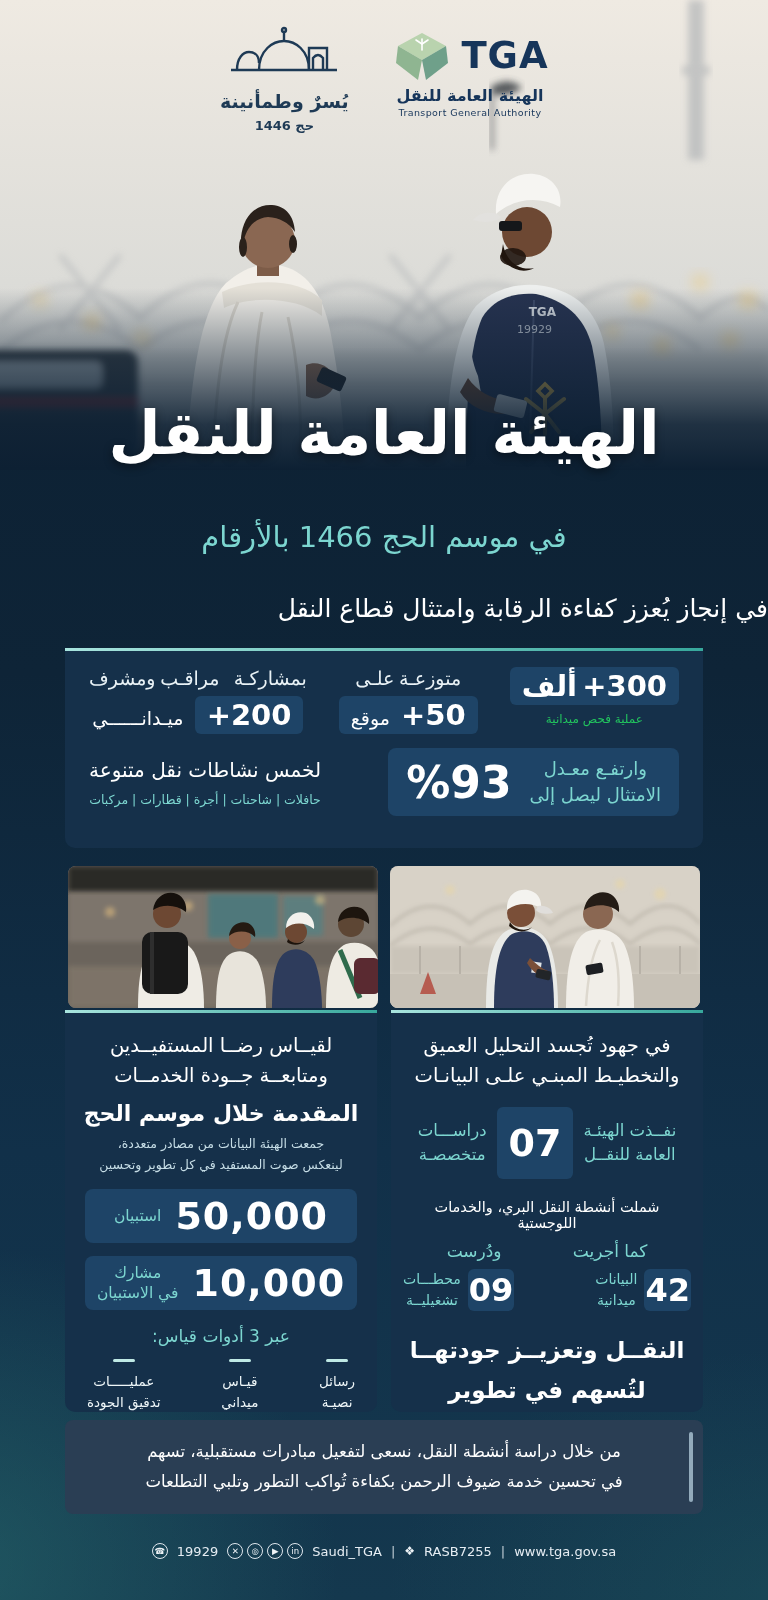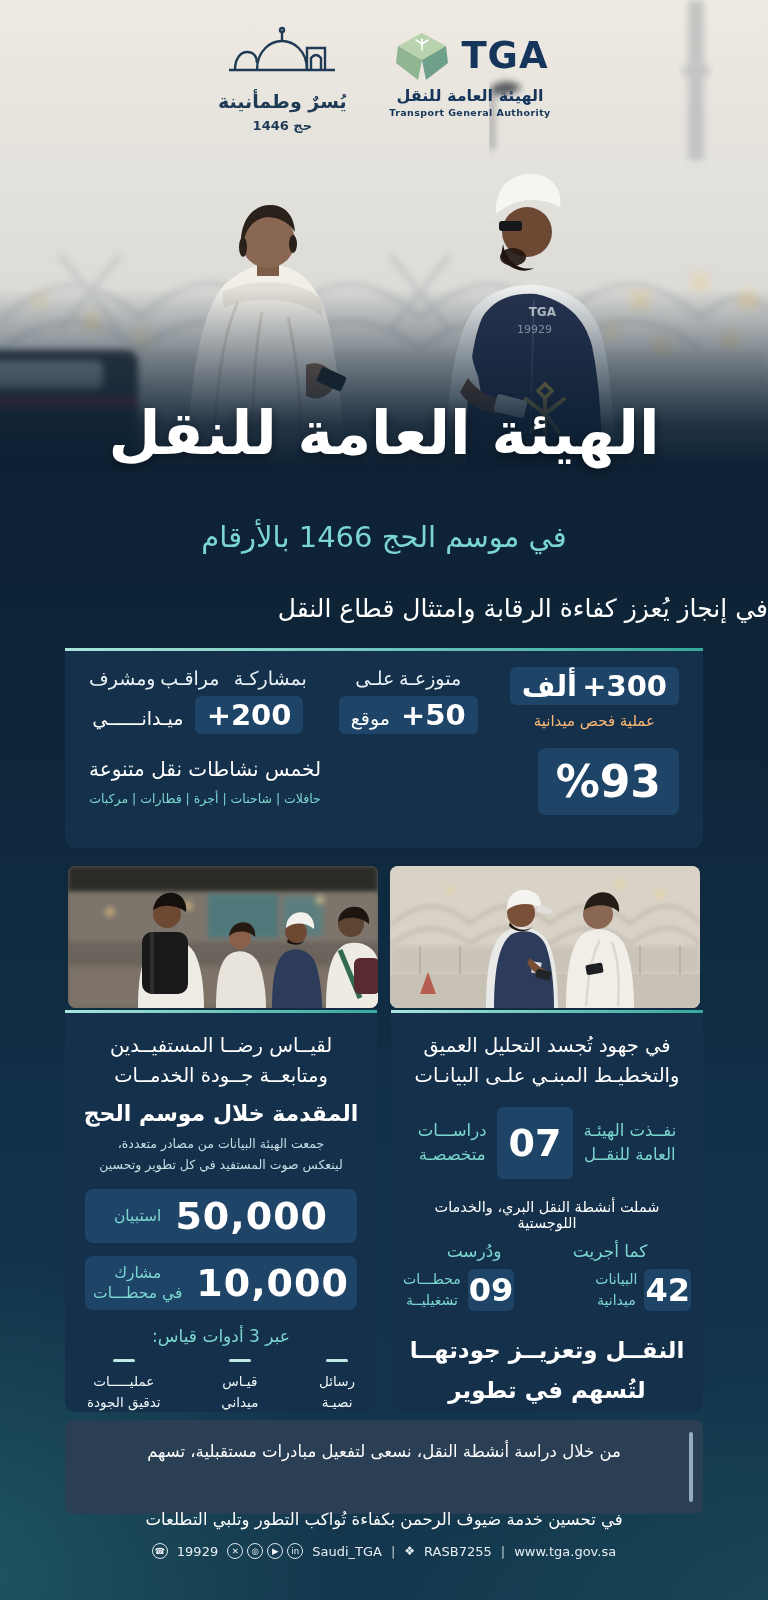--- a/index.html
+++ b/index.html
@@ -14,36 +14,36 @@
   .hero svg{display:block;}
   
   .logos{position:absolute;top:26px;left:0;right:0;display:flex;justify-content:center;align-items:flex-start;gap:42px;direction:ltr;}
   .hajj-logo{display:flex;flex-direction:column;align-items:center;color:#1e3a55;width:130px;}
   .hajj-callig{font-size:19px;font-weight:bold;margin-top:18px;letter-spacing:1px;}
   .hajj-year{font-size:13px;font-weight:bold;margin-top:6px;letter-spacing:2px;}
   .tga-logo{display:flex;flex-direction:column;align-items:center;color:#16355a;}
   .tga-top{display:flex;align-items:center;gap:8px;}
   .tga-acr{font-size:37px;font-weight:bold;letter-spacing:1px;}
   .tga-ar{font-size:16px;font-weight:bold;margin-top:2px;}
-  .tga-en{font-size:9.5px;font-weight:bold;margin-top:2px;letter-spacing:.4px;}
+  .tga-en{font-size:9.5px;font-weight:normal;margin-top:2px;letter-spacing:.4px;}
   
   .main-title{position:absolute;top:398px;left:0;right:0;margin:0;text-align:center;color:#fff;
     font-size:60px;font-weight:bold;text-shadow:0 3px 10px rgba(0,0,0,.45);}
   .subtitle{position:absolute;top:520px;left:0;right:0;text-align:center;color:#7cd6d0;font-size:29px;}
   .section-heading{position:absolute;top:594px;left:0;right:0;text-align:right;color:#fff;font-size:25px;}
   
   .teal-top{border-top:3px solid;border-image:linear-gradient(90deg,#a8e4de,#37a89c) 1;}
   .stats-card{position:absolute;top:648px;right:65px;width:638px;height:200px;background:#15304a;
     border-radius:0 0 10px 10px;box-sizing:border-box;padding:16px 24px 12px;}
   .srow{display:flex;justify-content:space-between;align-items:flex-start;}
   .pill{background:#1e4467;border-radius:6px;padding:2px 12px;display:inline-block;}
   .stat{text-align:center;color:#fff;}
   .stat .val{font-size:29px;font-weight:bold;}
   .stat .intro{font-size:19px;color:#e9f2f6;margin-bottom:6px;font-family:Liberation Serif, serif;}
-  .stat .small-label{font-size:15px;margin-top:7px;color:#fdba74;}
+  .stat .small-label{font-size:12px;margin-top:7px;color:#22c55e;}
   .stat .unit{font-size:19px;color:#fff;margin-right:6px;}
   .srow2{display:flex;justify-content:space-between;align-items:center;margin-top:14px;}
   .compliance{background:#1e4467;border-radius:8px;padding:8px 18px;display:flex;align-items:center;gap:18px;}
   .comp-label span{display:block;color:#7cd6d0;font-size:18px;line-height:1.45;text-align:center;}
   .comp-value{color:#fff;font-size:44px;font-weight:bold;}
   .activities{text-align:center;}
   .activities .a-label{color:#fff;font-size:20px;}
   .activities .a-types{color:#7cd6d0;font-size:12.5px;margin-top:10px;}
   
   .photos-row{position:absolute;top:866px;right:68px;display:flex;gap:12px;}
@@ -71,21 +71,21 @@
   .big-lbl span{display:block;color:#7cd6d0;font-size:15.5px;line-height:1.3;text-align:center;}
   .tools-heading{color:#7cd6d0;font-size:17px;text-align:center;margin-top:16px;}
   .tools-row{display:flex;justify-content:space-between;margin-top:13px;padding:0 10px;}
   .tool{text-align:center;}
   .tool .dash{display:block;width:22px;height:3px;background:#bfe9e5;border-radius:2px;margin:0 auto 9px;}
   .tool span.t{display:block;color:#eef6f8;font-size:13.5px;line-height:1.55;}
   
   .quote-box{position:absolute;top:1420px;right:65px;width:638px;height:94px;background:#2a3e54;border-radius:8px;
     box-sizing:border-box;display:flex;align-items:center;justify-content:center;padding:0 34px;}
   .quote-box p{margin:0;color:#fff;font-size:16.5px;line-height:1.8;text-align:center;}
-  .quote-box p span{display:block;margin-top:38px;}
+  .quote-box p span{display:block;}
   .quote-accent{position:absolute;right:10px;top:12px;bottom:12px;width:4px;background:#93abbc;border-radius:2px;}
   
   .footer{position:absolute;top:1543px;left:0;right:0;display:flex;justify-content:center;align-items:center;gap:9px;
     direction:ltr;color:#e6edf3;font-size:13px;}
   .ficon{width:16px;height:16px;border:1.2px solid #dfe7ee;border-radius:50%;display:inline-flex;align-items:center;
     justify-content:center;font-size:8.5px;line-height:1;color:#eef3f7;box-sizing:border-box;}
   .icon-group{display:inline-flex;gap:4px;}
   .ficon.plain{border:none;width:auto;font-size:12px;}
   .sep{opacity:.8;}
 </style>
@@ -244,20 +244,24 @@
       </div>
       <div class="stat">
         <div class="intro"><span>بمشاركـة</span>&nbsp;&nbsp;
           <span>مراقـب ومشرف</span></div>
         <span class="pill"><span class="val" dir="ltr">+200</span></span>
         <span class="unit">ميـدانــــــي</span>
       </div>
     </div>
     <div class="srow2">
       <div class="compliance">
+        <div class="comp-label">
+          <span>وارتفـع معـدل</span>
+          <span>الامتثال ليصل إلى</span>
+        </div>
         <div class="comp-value" dir="ltr">%93</div>
       </div>
       <div class="activities">
         <div class="a-label">لخمس نشاطات نقل متنوعة</div>
         <div class="a-types">حافلات | شاحنات | أجرة | قطارات | مركبات</div>
       </div>
     </div>
   </div>
 
   <div class="photos-row">
@@ -403,21 +407,21 @@
       <div class="big-stat">
         <span class="big-num" dir="ltr">50,000</span>
         <span class="big-lbl">
             <span>استبيان</span>
           </span>
       </div>
       <div class="big-stat">
         <span class="big-num" dir="ltr">10,000</span>
         <span class="big-lbl">
           <span>مشارك</span>
-          <span>في محطـــات</span>
+          <span>في الاستبيان</span>
         </span>
       </div>
       <div class="tools-heading">عبر 3 أدوات قياس:</div>
       <div class="tools-row">
         <div class="tool">
           <span class="dash"></span>
           <span class="t">رسائل</span>
             <span class="t">نصيـة</span>
         </div>
         <div class="tool">

